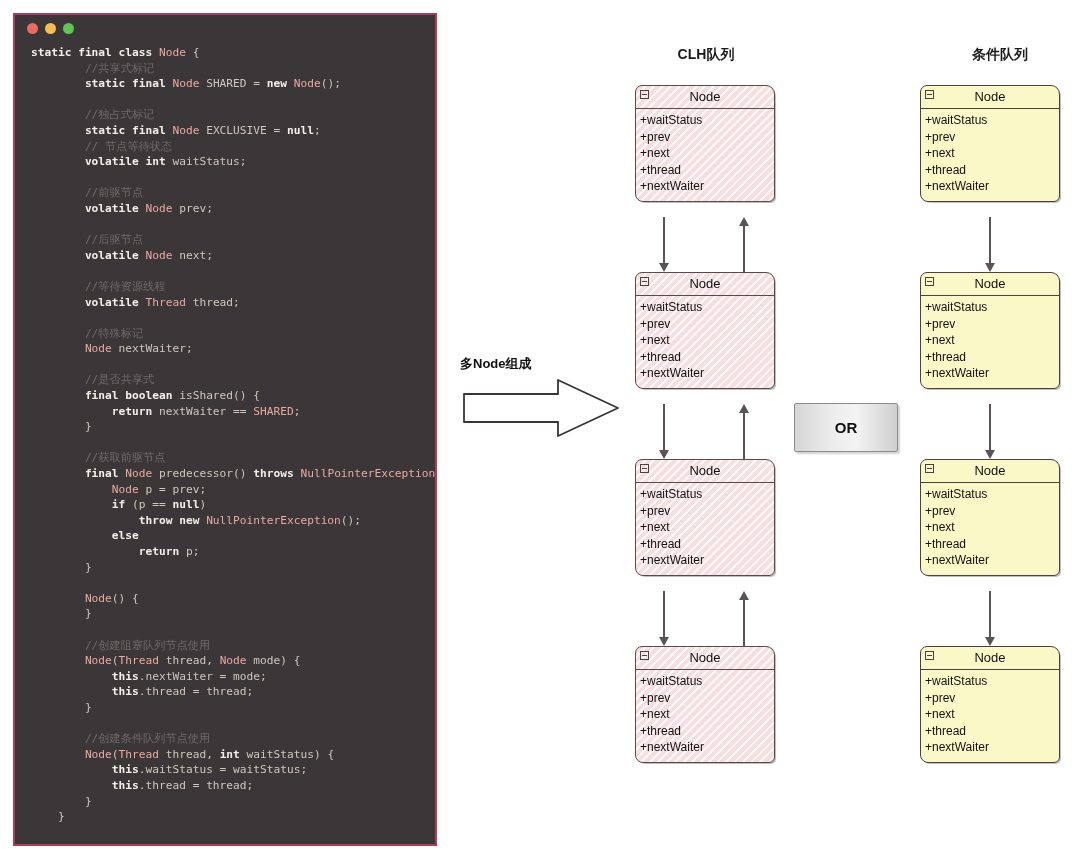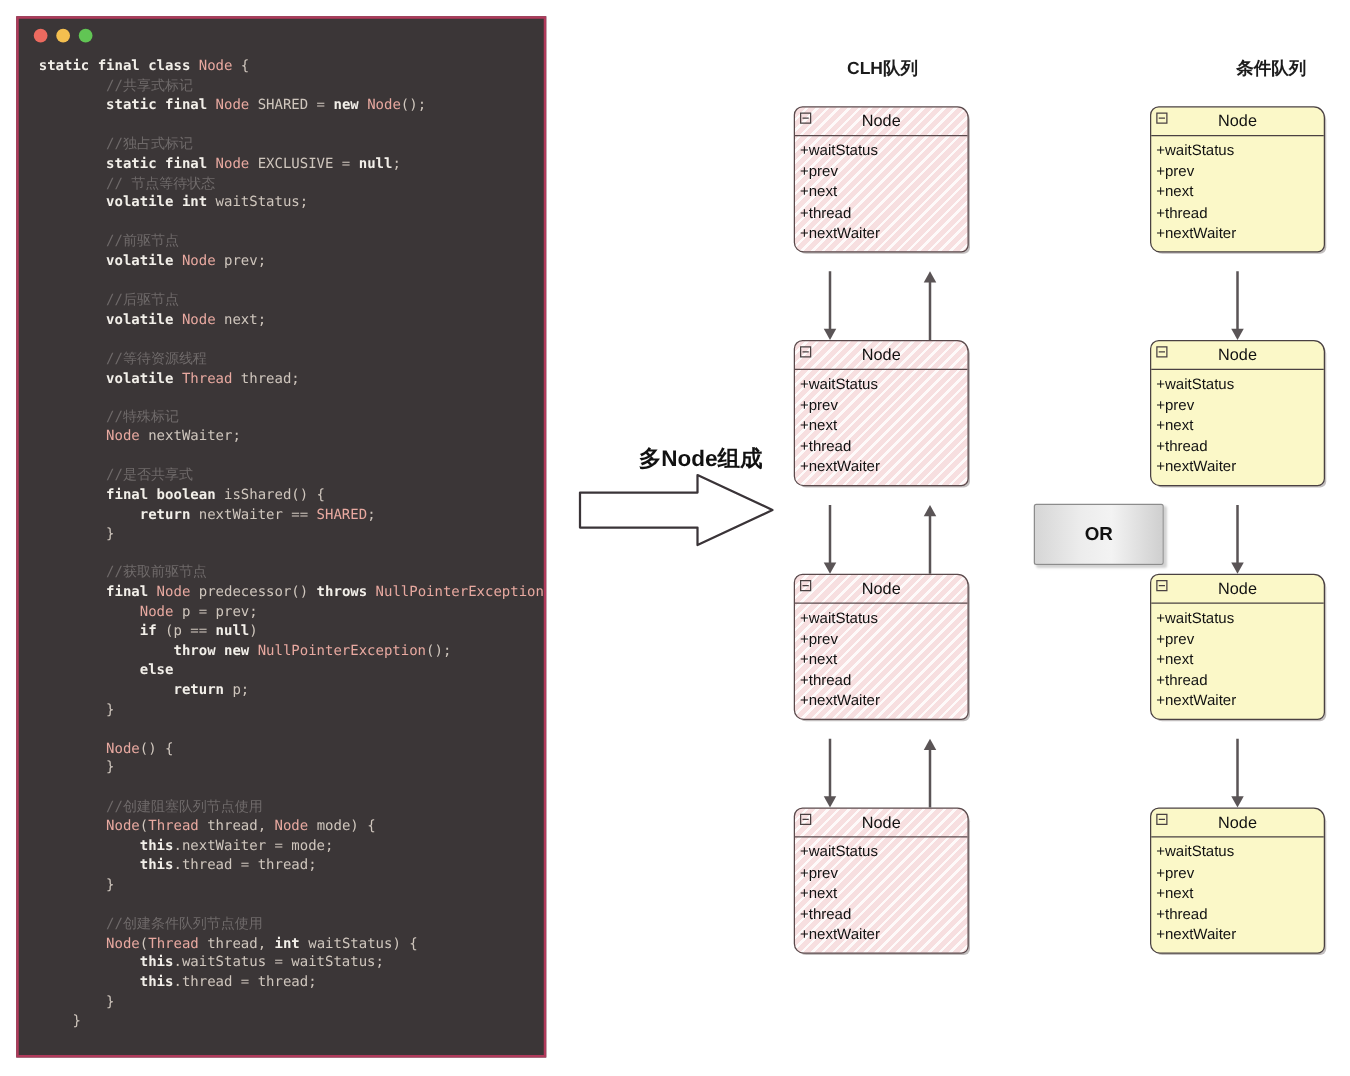--- a/index.html
+++ b/index.html
@@ -66,21 +66,21 @@
   }
   .col-title {
     position: absolute;
     font-size: 14px;
     font-weight: bold;
     color: #1b1b1b;
     text-align: center;
     font-family: "Liberation Sans", sans-serif;
   }
   #title-clh  { left: 206px; top: 46px; width: 120px; }
-  #title-cond { left: 517px; top: 46px; width: 120px; }
+  #title-cond { left: 500px; top: 46px; width: 120px; }
 
   
   .node {
     position: absolute;
     width: 140px;
     box-sizing: border-box;
     border: 1.6px solid #4a4142;
     border-radius: 7px 9px 6px 8px;
     box-shadow: 2px 2px 0 -1px rgba(80,70,70,.35);
   }
@@ -150,22 +150,22 @@
   }
   .arrow-head-down { border-top: 9px solid #5a5456; }
   .arrow-head-up   { border-bottom: 9px solid #5a5456; }
 
   
   #bigarrow-label {
     position: absolute;
     left: 20px;
     top: 355px;
     width: 150px;
-    text-align: right;
-    font-size: 18px;
+    text-align: left;
+    font-size: 13px;
     font-weight: bold;
     color: #111;
   }
   #bigarrow {
     position: absolute;
     left: 22px;
     top: 378px;
   }
 
   
@@ -178,21 +178,20 @@
     border: 1.4px solid #8c8c8c;
     border-radius: 2px;
     background: linear-gradient(to right, #d6d6d6 0%, #ececec 35%, #f3f3f3 60%, #cfcfcf 100%);
     display: flex;
     align-items: center;
     justify-content: center;
     font-size: 15px;
     font-weight: bold;
     color: #111;
     box-shadow: 2px 2px 2px rgba(0,0,0,.18);
-    margin-left: 33px;
   }
 </style>
 </head>
 <body>
 
 <div id="code-window">
   <div id="titlebar">
     <div class="dot red"></div>
     <div class="dot yellow"></div>
     <div class="dot green"></div>

